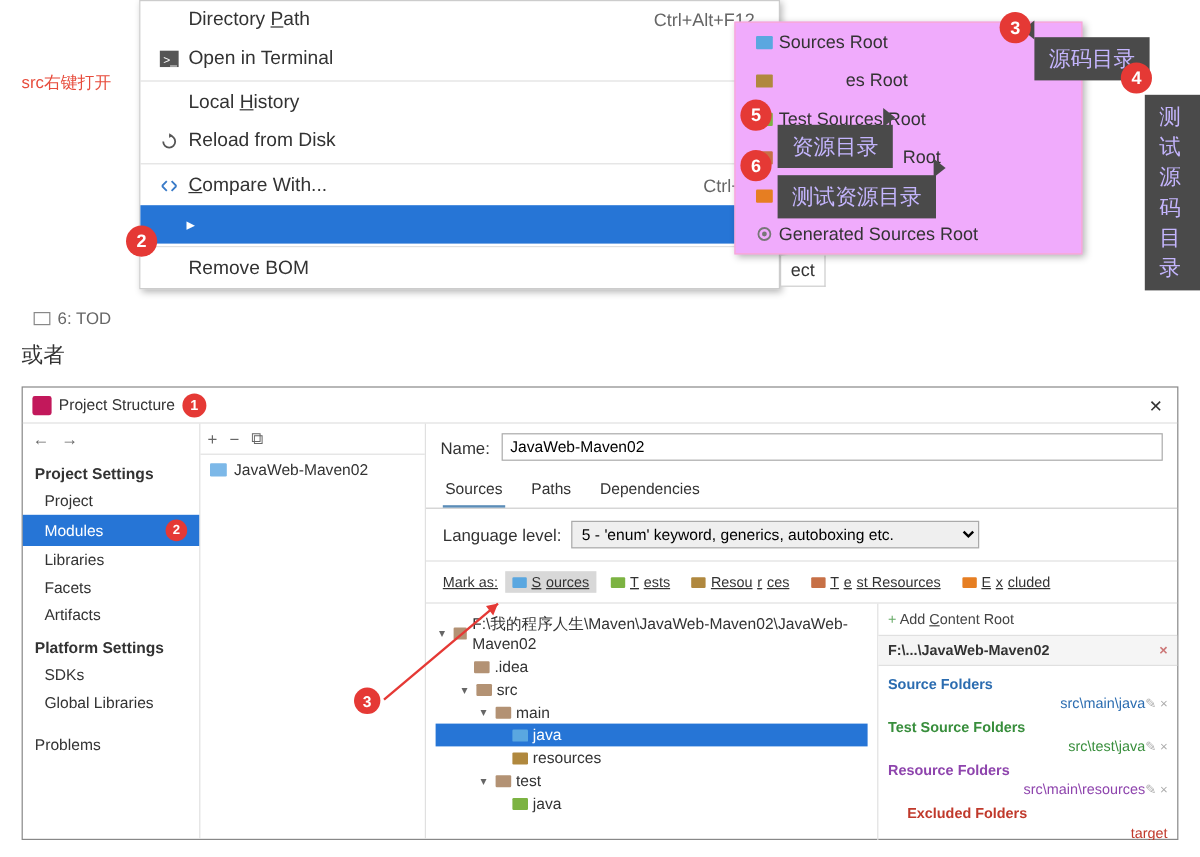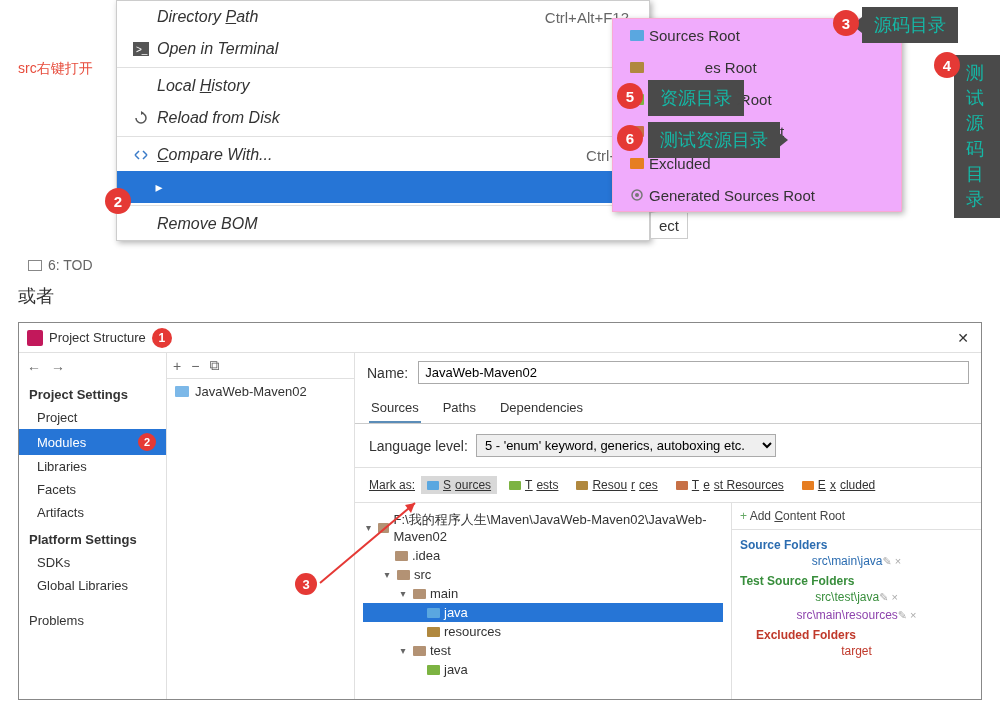--- a/index.html
+++ b/index.html
@@ -4,32 +4,32 @@
 <style>
 * { box-sizing: border-box; margin: 0; padding: 0; font-family: "Segoe UI", Arial, sans-serif; }
 body { background: #fff; font-size: 14px; color: #333; }
 
 
 .top-section { position: relative; height: 270px; border-bottom: 0; }
 .annotation-red { color: #e74c3c; font-size: 14px; position: absolute; }
 .context-menu { position: absolute; left: 116px; top: 0; width: 534px; background: #fff; border: 1px solid #ccc; box-shadow: 2px 2px 6px rgba(0,0,0,0.3); }
 .menu-item { display: flex; align-items: center; height: 32px; padding: 0 12px; cursor: pointer; }
 .menu-item .icon-slot { width: 24px; display: flex; align-items: center; justify-content: center; }
-.menu-item .label { flex: 1; padding-left: 4px; font-size: 16px; font-style: italic; }
+.menu-item .label { flex: 1; padding-left: 4px; font-size: 16px; }
 .menu-item .shortcut { color: #666; font-size: 15px; padding-right: 8px; }
 .menu-item.selected { background: #2675d6; color: #fff; }
 .menu-sep { height: 1px; background: #e0e0e0; margin: 2px 0; }
 .menu-arrow { width: 12px; text-align: center; }
 
 .submenu { position: absolute; left: 612px; top: 18px; width: 290px; background: #f0abfc; border: 1px solid #f9a8d4; box-shadow: 2px 2px 6px rgba(0,0,0,0.3); z-index: 5; }
 .submenu .menu-item { height: 32px; font-size: 15px; }
 .folder-icon { width: 14px; height: 11px; border-radius: 1px; }
 
 .badge { position: absolute; width: 26px; height: 26px; background: #e53935; color: #fff; border-radius: 50%; display: flex; align-items: center; justify-content: center; font-size: 15px; font-weight: bold; z-index: 20; }
-.tooltip-dark { position: absolute; background: #4a4a4a; color: #14b8a6; padding: 6px 12px; font-size: 18px; z-index: 15; }
+.tooltip-dark { position: absolute; background: #4a4a4a; color: #c4b5fd; padding: 6px 12px; font-size: 18px; z-index: 15; margin-top: 24px; }
 .triangle-left { position: absolute; width: 0; height: 0; border-top: 8px solid transparent; border-bottom: 8px solid transparent; border-right: 10px solid #4a4a4a; z-index: 16; }
 .triangle-right { position: absolute; width: 0; height: 0; border-top: 8px solid transparent; border-bottom: 8px solid transparent; border-left: 10px solid #4a4a4a; z-index: 16; }
 
 .or-text { font-size: 18px; color: #333; margin: 14px 0 14px 18px; }
 
 
 .ps-window { margin: 0 18px; border: 1px solid #888; background: #fff; height: 378px; position: relative; }
 .ps-titlebar { display: flex; align-items: center; height: 30px; padding: 0 8px; border-bottom: 1px solid #e0e0e0; }
 .ps-titlebar .title-icon { width: 16px; height: 16px; background: #c2185b; border-radius: 2px; margin-right: 6px; }
 .ps-titlebar .title { font-size: 13px; }
@@ -48,21 +48,21 @@
 .ps-module-item { padding: 5px 8px; font-size: 13px; display: flex; align-items: center; gap: 6px; }
 .module-icon { width: 14px; height: 11px; background: #7cb8e8; border-radius: 1px; }
 
 .ps-main { flex: 1; display: flex; flex-direction: column; position: relative; }
 .ps-name-row { display: flex; align-items: center; padding: 8px 12px; gap: 10px; }
 .ps-name-row input { flex: 1; padding: 3px 6px; border: 1px solid #aaa; font-size: 13px; }
 .ps-tabs { display: flex; gap: 20px; padding: 4px 14px 0; border-bottom: 1px solid #ccc; }
 .ps-tab { padding: 4px 2px 6px; font-size: 13px; cursor: pointer; }
 .ps-tab.active { border-bottom: 2px solid #5b8db8; }
 .ps-lang-row { display: flex; align-items: center; padding: 10px 14px; gap: 8px; border-bottom: 1px solid #e0e0e0; }
-.ps-lang-row select { padding: 2px 4px; font-size: 13px; width: 300px; border: 1px solid #aaa; }
+.ps-lang-row select { padding: 2px 4px; font-size: 13px; width: 340px; border: 1px solid #aaa; }
 
 .ps-markas-row { display: flex; align-items: center; padding: 8px 14px; gap: 6px; font-size: 12px; border-bottom: 1px solid #e0e0e0; text-decoration: underline; }
 .mark-btn { display: flex; align-items: center; gap: 4px; padding: 2px 6px; font-size: 12px; cursor: pointer; }
 .mark-btn.active { background: #d8d8d8; }
 .mark-folder { width: 12px; height: 9px; border-radius: 1px; }
 
 .ps-content-row { display: flex; flex: 1; }
 .ps-tree { flex: 1; padding: 6px 8px; font-size: 13px; position: relative; }
 .tree-row { display: flex; align-items: center; padding: 2px 0; gap: 4px; }
 .tree-row.selected { background: #2675d6; color: #fff; }
@@ -70,21 +70,21 @@
 .tree-arrow { width: 12px; font-size: 10px; color: #666; text-align: center; }
 .tree-folder { width: 13px; height: 10px; border-radius: 1px; }
 
 .ps-right-panel { width: 250px; border-left: 1px solid #e0e0e0; font-size: 12px; }
 .right-header { display: flex; justify-content: space-between; padding: 6px 8px; border-bottom: 1px solid #e0e0e0; }
 .right-header .add { color: #444; cursor: pointer; }
 .right-path { padding: 5px 8px; font-weight: bold; color: #333; border-bottom: 1px solid #e0e0e0; background: #f5f5f5; display: flex; justify-content: space-between; }
 .right-path .x { color: #c77; cursor: pointer; }
 .right-section { padding: 4px 8px; }
 .right-section .sec-title { font-weight: bold; margin-top: 4px; }
-.right-section .sec-path { color: #666; display: flex; justify-content: center; align-items: center; padding: 2px 0; }
+.right-section .sec-path { color: #666; display: flex; justify-content: flex-end; align-items: center; padding: 2px 0; }
 .sec-icons { color: #aaa; font-size: 11px; }
 
 .underline-u { text-decoration: underline; }
 </style>
 </head>
 <body>
 
 <div class="top-section">
   <div class="annotation-red" style="left:18px; top:60px;">src右键打开</div>
 
@@ -326,32 +326,37 @@
 
           <div class="badge" style="left:-60px; top:70px; width:22px; height:22px; font-size:13px;">3</div>
           <svg style="position:absolute; left:-40px; top:-10px; z-index:30;" width="120" height="100">
             <line x1="5" y1="90" x2="100" y2="10" stroke="#e53935" stroke-width="2"></line>
             <polygon points="100,10 90,12 96,20" fill="#e53935"></polygon>
           </svg>
         </div>
         <div class="ps-right-panel">
           <div class="right-header">
             <span class="add"><span style="color:#6a6;">+</span> Add <span class="underline-u">C</span>ontent Root</span>
+          </div>
+          <div class="right-path">
+            <span>F:\...\JavaWeb-Maven02</span>
+            <span class="x">×</span>
           </div>
           <div class="right-section">
             <div class="sec-title" style="color:#2b6cb0;">Source Folders</div>
             <div class="sec-path">
                 <span style="color:#2b6cb0;">src\main\java</span>
                 <span class="sec-icons">✎ ×</span>
               </div>
             <div class="sec-title" style="color:#388e3c;">Test Source Folders</div>
             <div class="sec-path">
                 <span style="color:#388e3c;">src\test\java</span>
                 <span class="sec-icons">✎ ×</span>
               </div>
+            <div class="sec-title" style="color:#8e44ad;">Resource Folders</div>
             <div class="sec-path">
                 <span style="color:#8e44ad;">src\main\resources</span>
                 <span class="sec-icons">✎ ×</span>
               </div>
             <div class="sec-title" style="color:#c0392b;padding-left:16px;">Excluded Folders</div>
             <div class="sec-path">
                 <span style="color:#c0392b;">target</span>
               </div>
           </div>
         </div>

